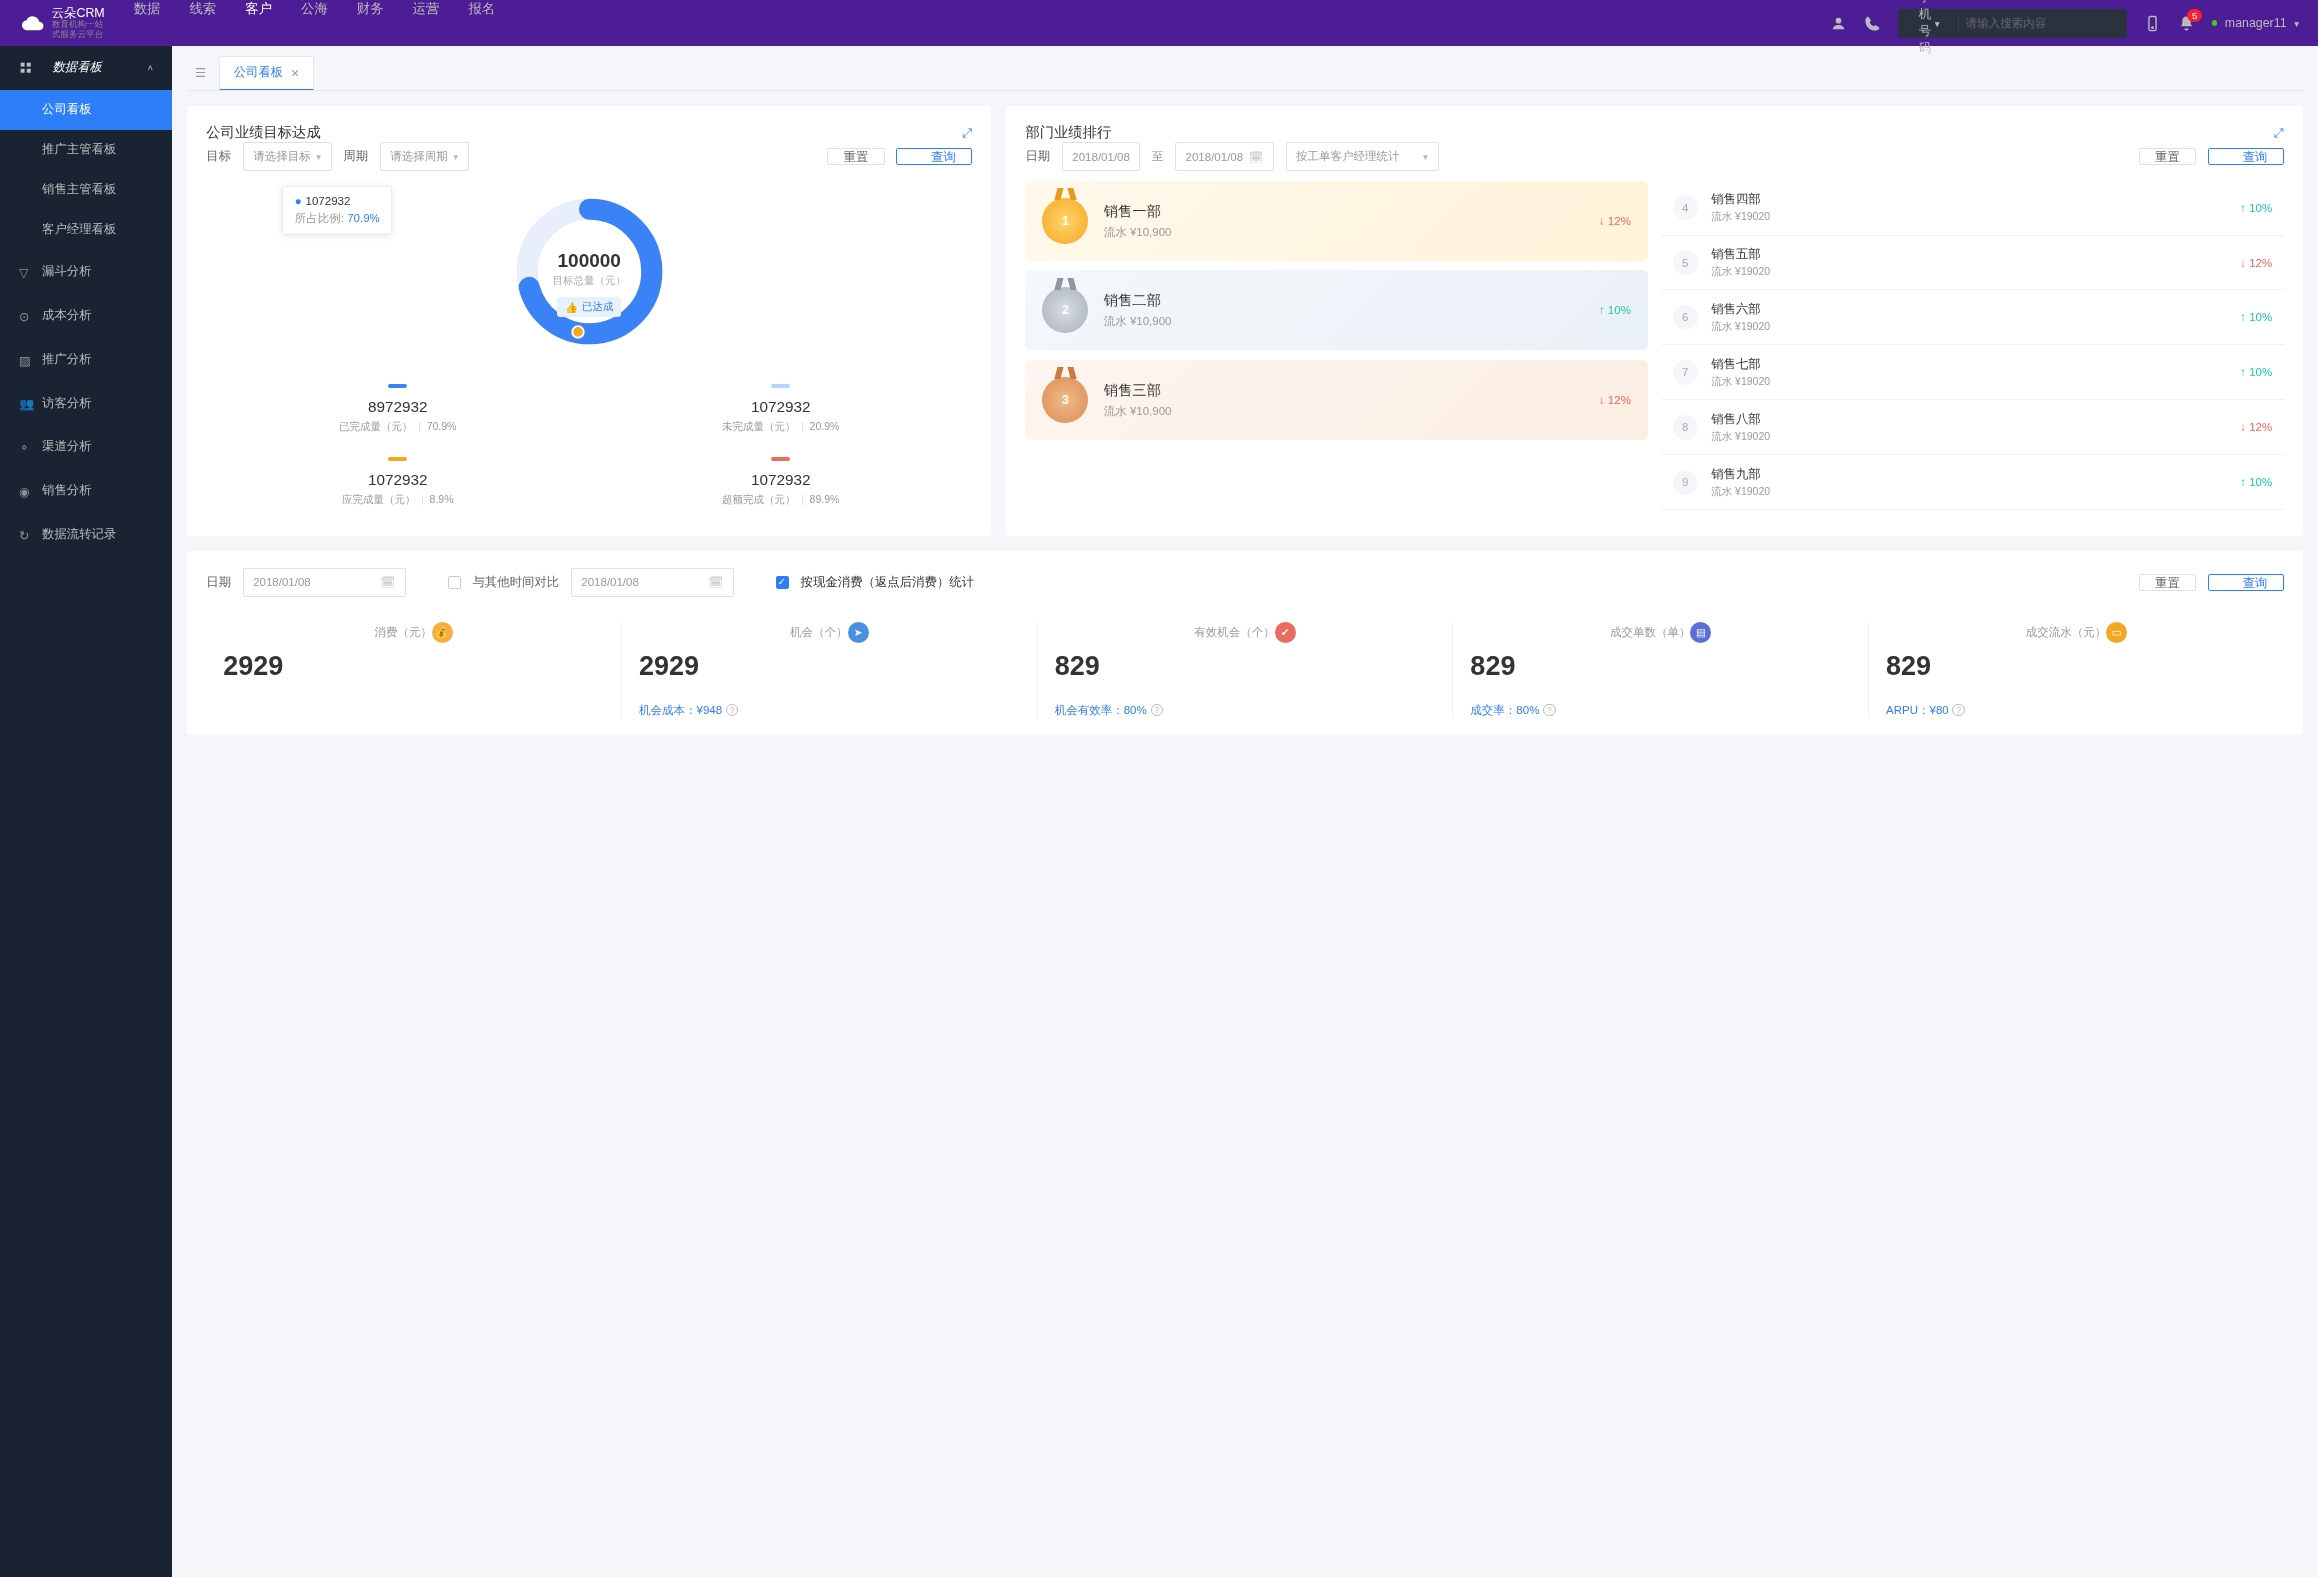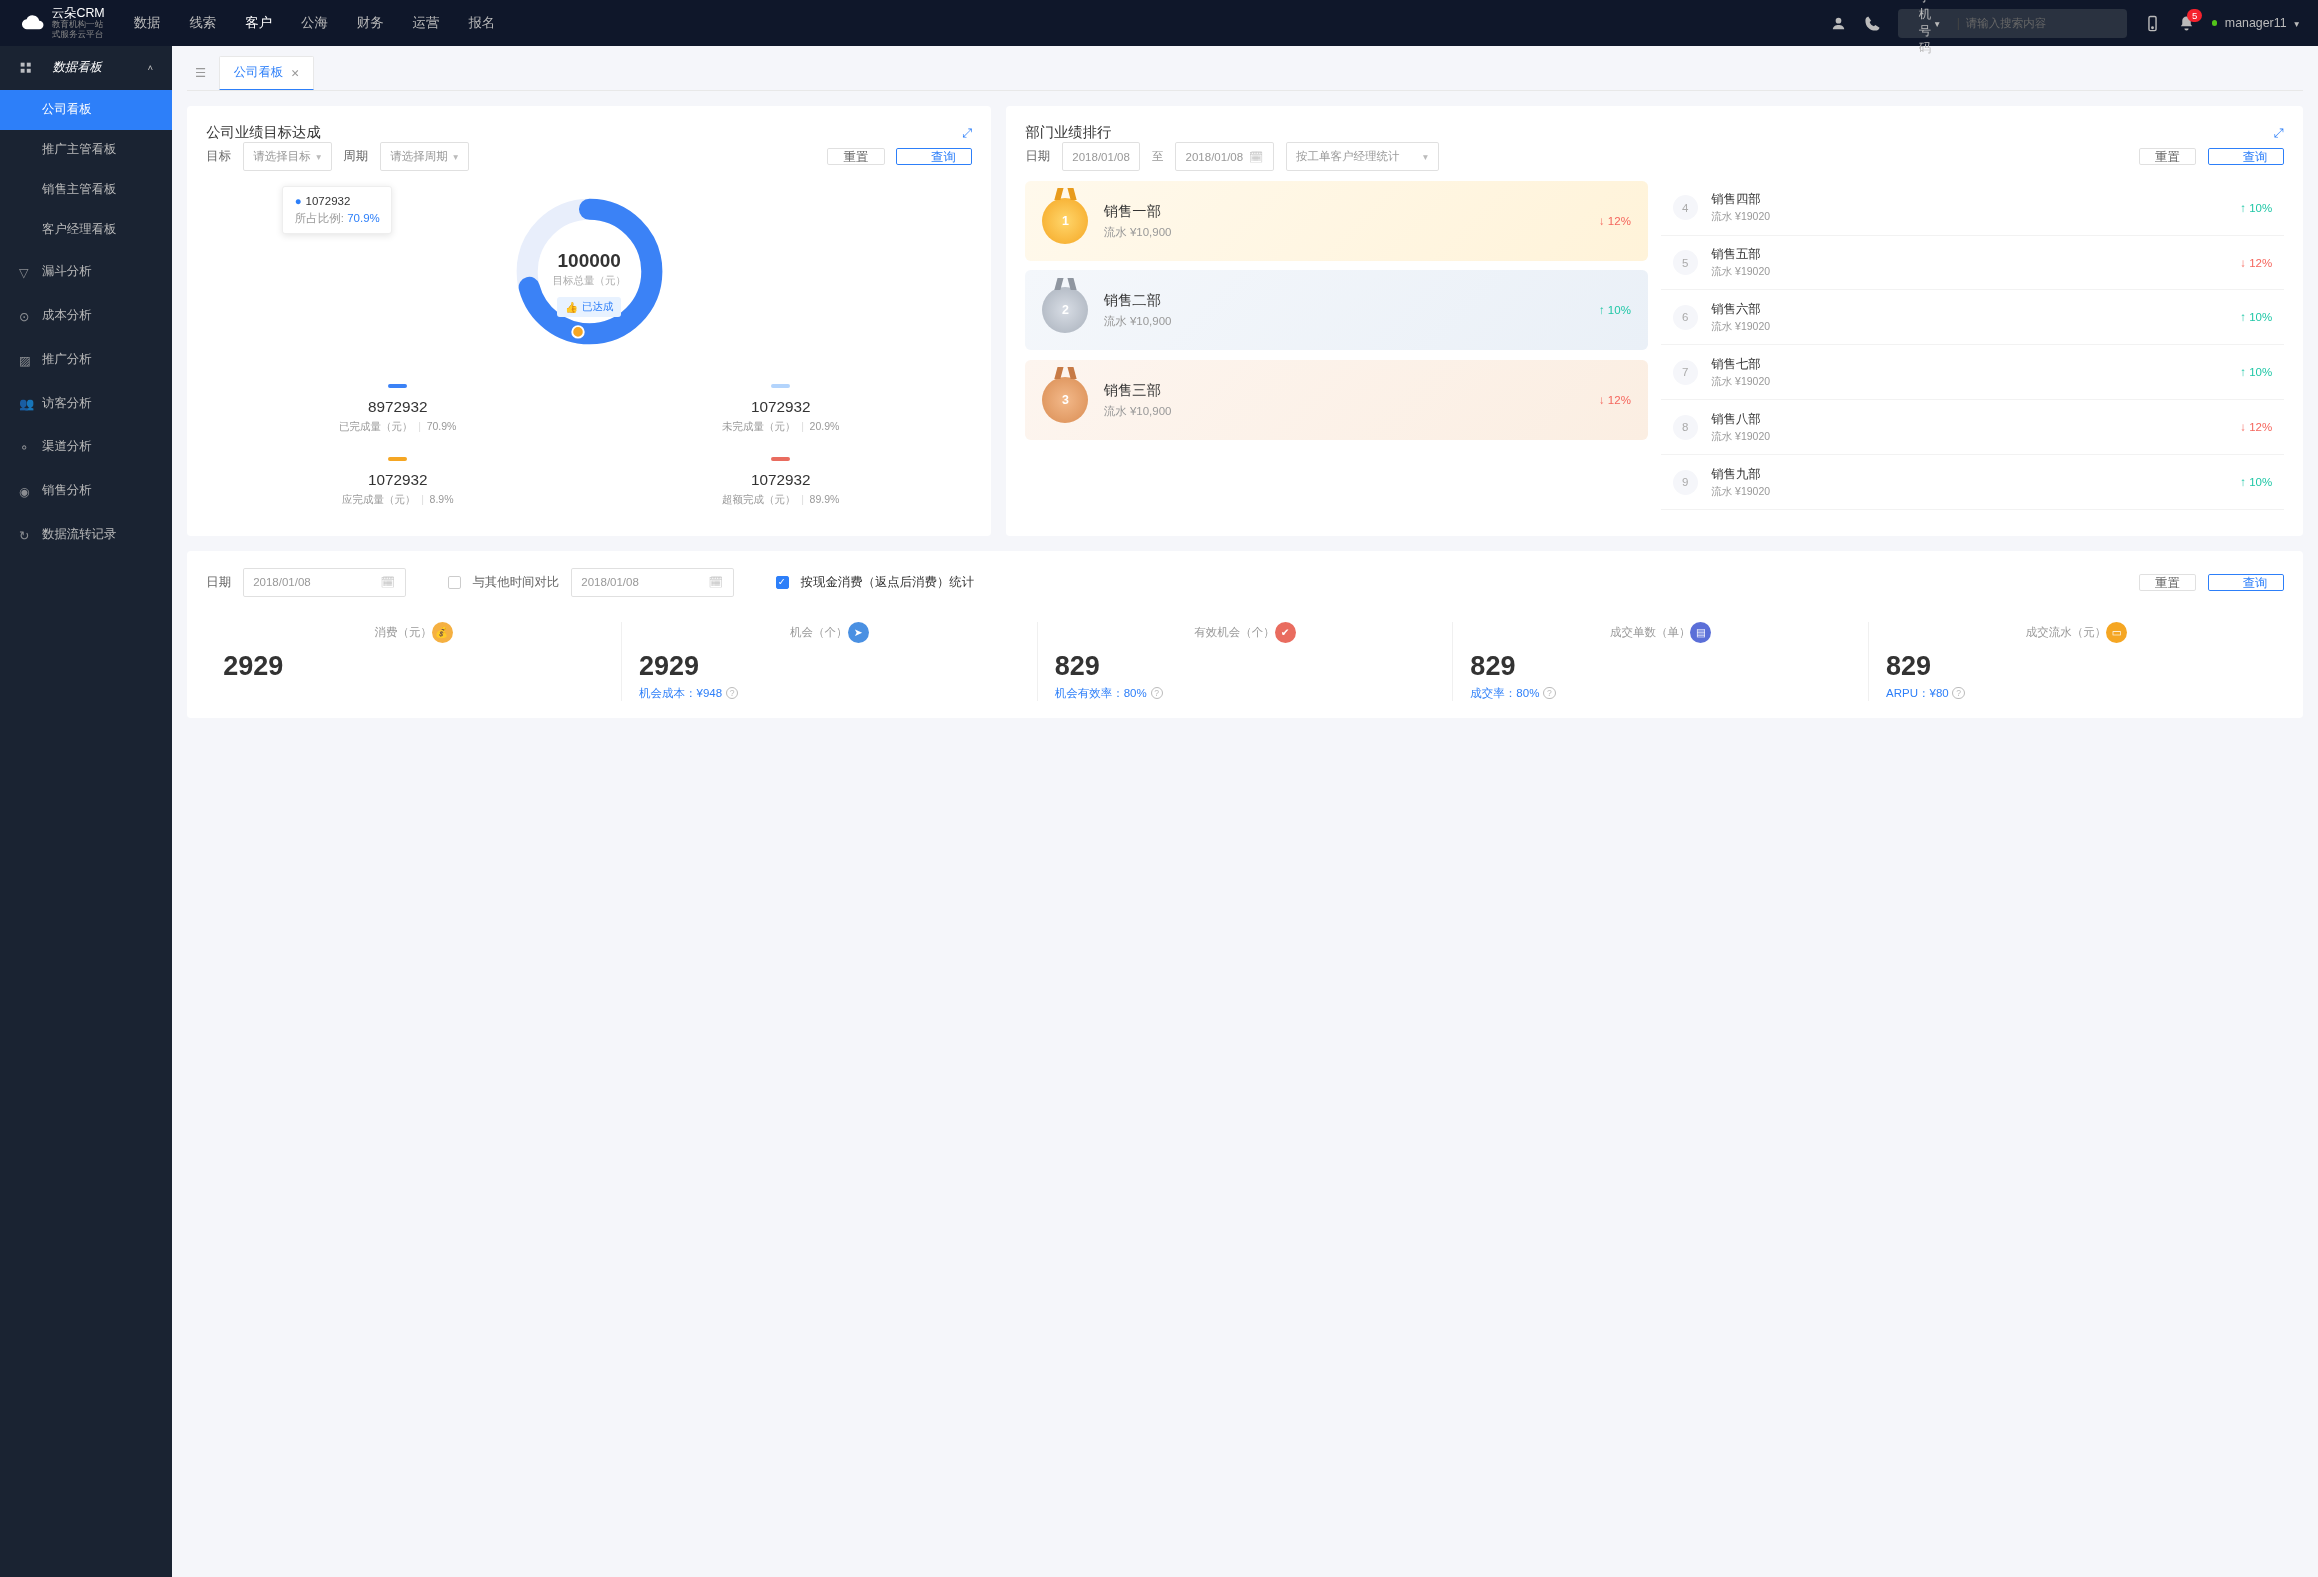--- a/index.html
+++ b/index.html
@@ -1,19 +1,19 @@
 <!DOCTYPE html>
 <html><head>
 <meta charset="utf-8">
 <style>
 * { box-sizing: border-box; margin: 0; padding: 0; }
 body { font-family: -apple-system, "PingFang SC", "Microsoft YaHei", sans-serif; background: #f5f6fa; color: #333; font-size: 12.4px; }
 
 
-.top-nav { background: #0f172a; height: 46px; display: flex; align-items: center; padding: 0 19px; color: #fff; }
+.top-nav { background: #4c1d95; height: 46px; display: flex; padding: 0 19px; color: #fff; }
 .logo { display: flex; align-items: center; font-size: 12.4px; margin-right: 29px; }
 .logo-icon { width: 27px; height: 21px; margin-right: 5.7px; }
 .logo-text { display:flex; flex-direction:column; line-height:1.1;}
 .logo-sub { font-size: 8.6px; color: #888; }
 .nav-items { display: flex; gap: 29px; }
 .nav-item { color: #bbb; cursor: pointer; font-size: 13.4px; }
 .nav-item.active { color: #fff; }
 .nav-spacer { flex: 1; }
 .nav-right { display: flex; align-items: center; gap: 17px; color: #bbb; }
 .search-type { background:transparent; border:none; color:#bbb; font-size:12.4px; padding:0 11.5px; cursor:pointer; display:flex; align-items:center; gap:3.8px;}
@@ -101,21 +101,21 @@
 .checkbox { width:13.4px;height:13.4px;border:1px solid #ccc;border-radius:1.9px;display:inline-block;vertical-align:middle;}
 .checkbox.checked{background:#2d7ff9;border-color:#2d7ff9;position:relative;}
 .checkbox.checked::after{content:"✓";color:#fff;font-size:9.6px;position:absolute;top:-1px;left:1px;}
 .metrics { display:flex; margin-top:25px;}
 .metric { flex:1; padding:0 17px; border-right:1px solid #f0f0f0;}
 .metric:last-child{border-right:none;}
 .metric-head{display:flex;justify-content:center;align-items:center;color:#999;font-size:11.5px;}
 .metric-icon{width:21px;height:21px;border-radius:50%;display:flex;align-items:center;justify-content:center;color:#fff;font-size:10.5px;}
 .ic-yellow{background:#f5b041;} .ic-blue{background:#4a90e2;} .ic-red{background:#e96c5f;} .ic-purple{background:#5b6fd8;} .ic-orange{background:#f5a623;}
 .metric-val{font-size:27px;font-weight:600;margin-top:7.6px;}
-.metric-sub{font-size:11.5px;color:#2d7ff9;margin-top:4px;display:flex;align-items:center;gap:3.8px;}
+.metric-sub{font-size:11.5px;color:#2d7ff9;margin-top:21px;display:flex;align-items:center;gap:3.8px;}
 .metric-sub .q{width:12.4px;height:12.4px;border:1px solid #bbb;border-radius:50%;color:#bbb;font-size:8.6px;display:inline-flex;align-items:center;justify-content:center;}
 
 .chev{font-size:9.6px;color:#bbb;}
 </style>
 </head>
 <body>
 
 <div class="top-nav">
   <div class="logo">
     <svg class="logo-icon" viewBox="0 0 32 24">

